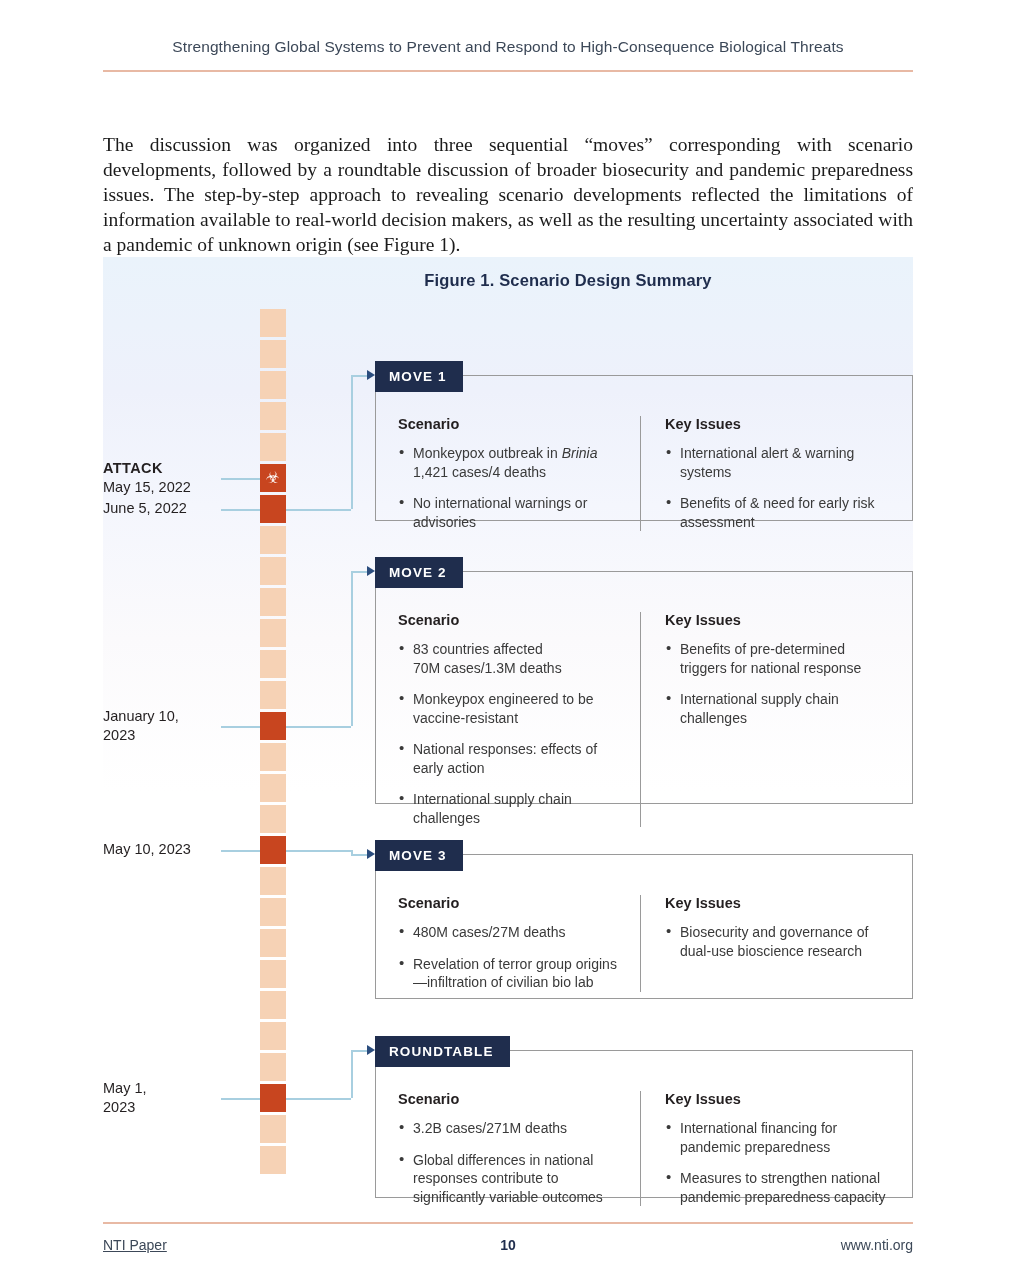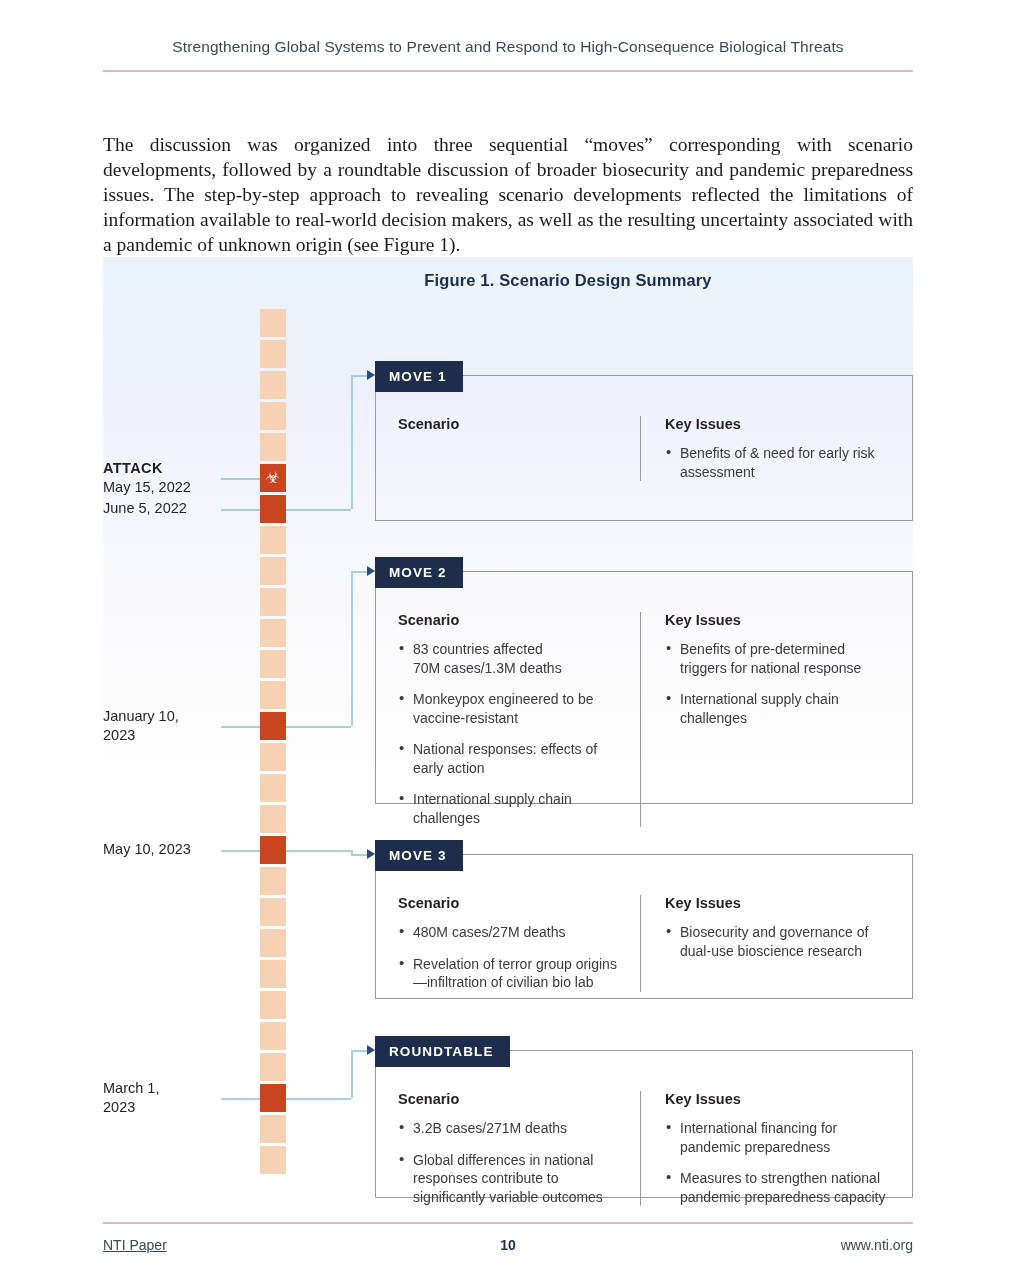--- a/index.html
+++ b/index.html
@@ -195,35 +195,40 @@
         <div>June 5, 2022</div>
       </div>
       <div class="datelbl" style="left: 0px; width: 130px; top: 450px;">
         <div>January 10,</div>
         <div>2023</div>
       </div>
       <div class="datelbl" style="left: 0px; width: 130px; top: 583px;">
         <div>May 10, 2023</div>
       </div>
       <div class="datelbl" style="left: 0px; width: 130px; top: 822px;">
-        <div>March 1,</div>
+        <div>May 1,</div>
         <div>2023</div>
       </div>
     </div>
 
   <div class="block" style="left:272px;top:104px;width:538px;">
     <div class="block-head">MOVE 1</div>
     <div class="block-body" style="width:538px;height:146px;">
       <div class="cols">
         <div class="col-scenario">
           <div class="colhead">Scenario</div>
+          <ul class="pts">
+            <li>Monkeypox outbreak in <span class="ital">Brinia</span><br>1,421 cases/4 deaths</li>
+            <li>No international warnings or advisories</li>
+          </ul>
         </div>
         <div class="col-key">
           <div class="colhead">Key Issues</div>
           <ul class="pts">
+            <li>International alert &amp; warning systems</li>
             <li>Benefits of &amp; need for early risk assessment</li>
           </ul>
         </div>
       </div>
     </div>
   </div>
 
   <div class="block" style="left:272px;top:300px;width:538px;">
     <div class="block-head">MOVE 2</div>
     <div class="block-body" style="width:538px;height:233px;">

